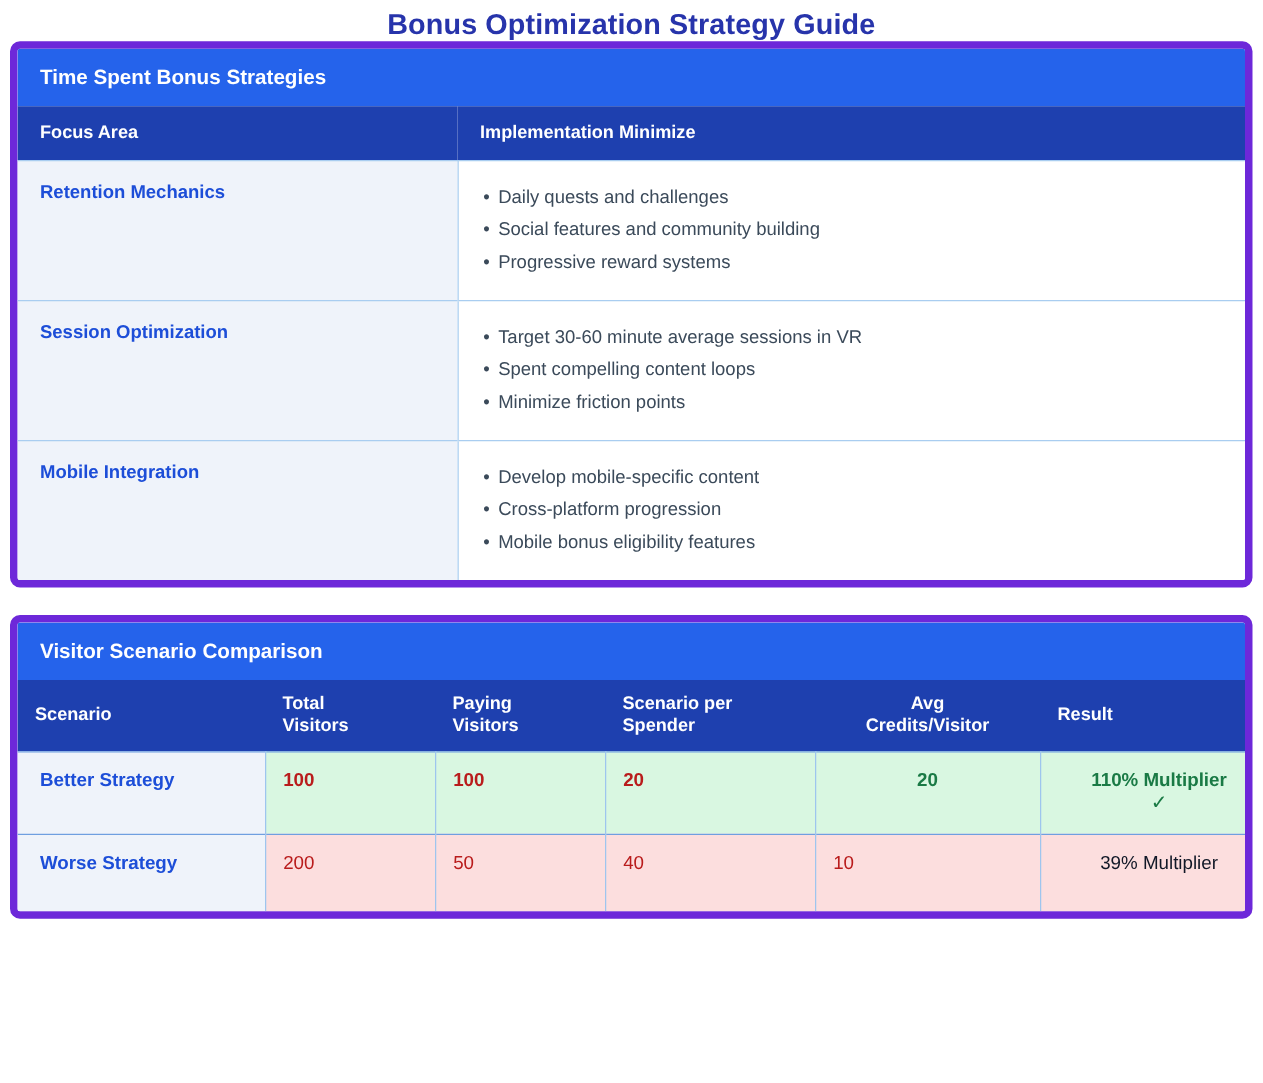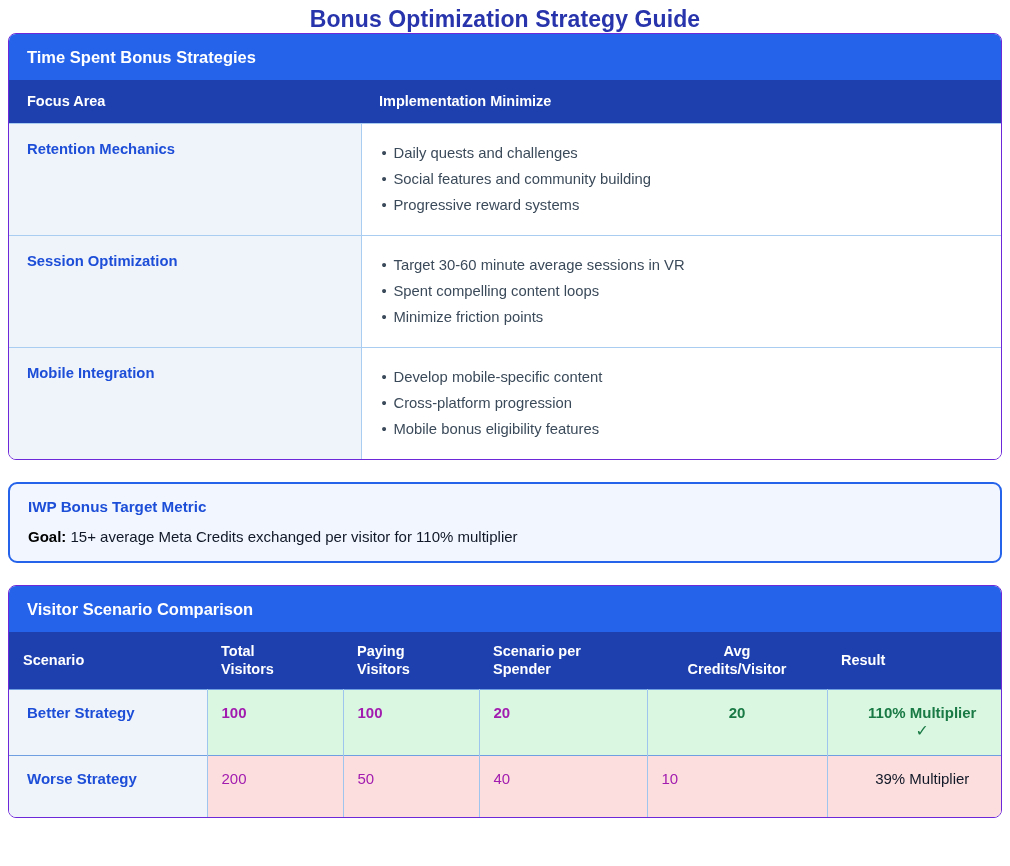--- a/index.html
+++ b/index.html
@@ -19,21 +19,21 @@
     font-size: 23px;
     font-weight: bold;
     letter-spacing: .1px;
     padding-top: 6px;
     margin: 0;
   }
 
   
   .card {
     margin: 0 8px;
-    border: 1px solid #6d28d9;
+    border: 6px solid #6d28d9;
     border-radius: 8px;
     overflow: hidden;
     background: #fff;
   }
   .card-title {
     background: #2563eb;
     color: #ffffff;
     font-size: 16.5px;
     font-weight: bold;
     padding: 14px 0 14px 18px;
@@ -109,21 +109,21 @@
 
   .t2 thead th { padding: 10px 0 10px 14px; }
   .t2 thead th.th-avg { text-align: center; padding-left: 0; }
   .t2 thead th span { display: block; }
 
   .t2 td {
     border-top: 1px solid #6f9fe0;
     border-right: 1px solid #9ec5ee;
     vertical-align: top;
     font-size: 15px;
-    color: #a21caf;
+    color: #b91c1c;
     padding: 14px 0 14px 14px;
     height: 62px;
   }
   .t2 td:last-child { border-right: none; }
   .t2 .scen {
     background: #eff3fa;
     color: #1d4ed8;
     font-weight: bold;
     font-size: 15px;
     padding-left: 18px;
@@ -187,24 +187,20 @@
               <li>Develop mobile-specific content</li>
               <li>Cross-platform progression</li>
               <li>Mobile bonus eligibility features</li>
             </ul>
           </td>
         </tr>
       </tbody>
     </table>
   </div>
 
-  <div class="callout">
-    <div class="callout-title">IWP Bonus Target Metric</div>
-    <div class="callout-body"><b>Goal:</b><span> 15+ average Meta Credits exchanged per visitor for 110% multiplier</span></div>
-  </div>
 
   <div class="card wrap2">
     <div class="card-title">Visitor Scenario Comparison</div>
     <table class="t2">
       <colgroup>
         <col class="c-scen">
           <col class="c-tot">
           <col class="c-pay">
         <col class="c-cps">
           <col class="c-avg">

